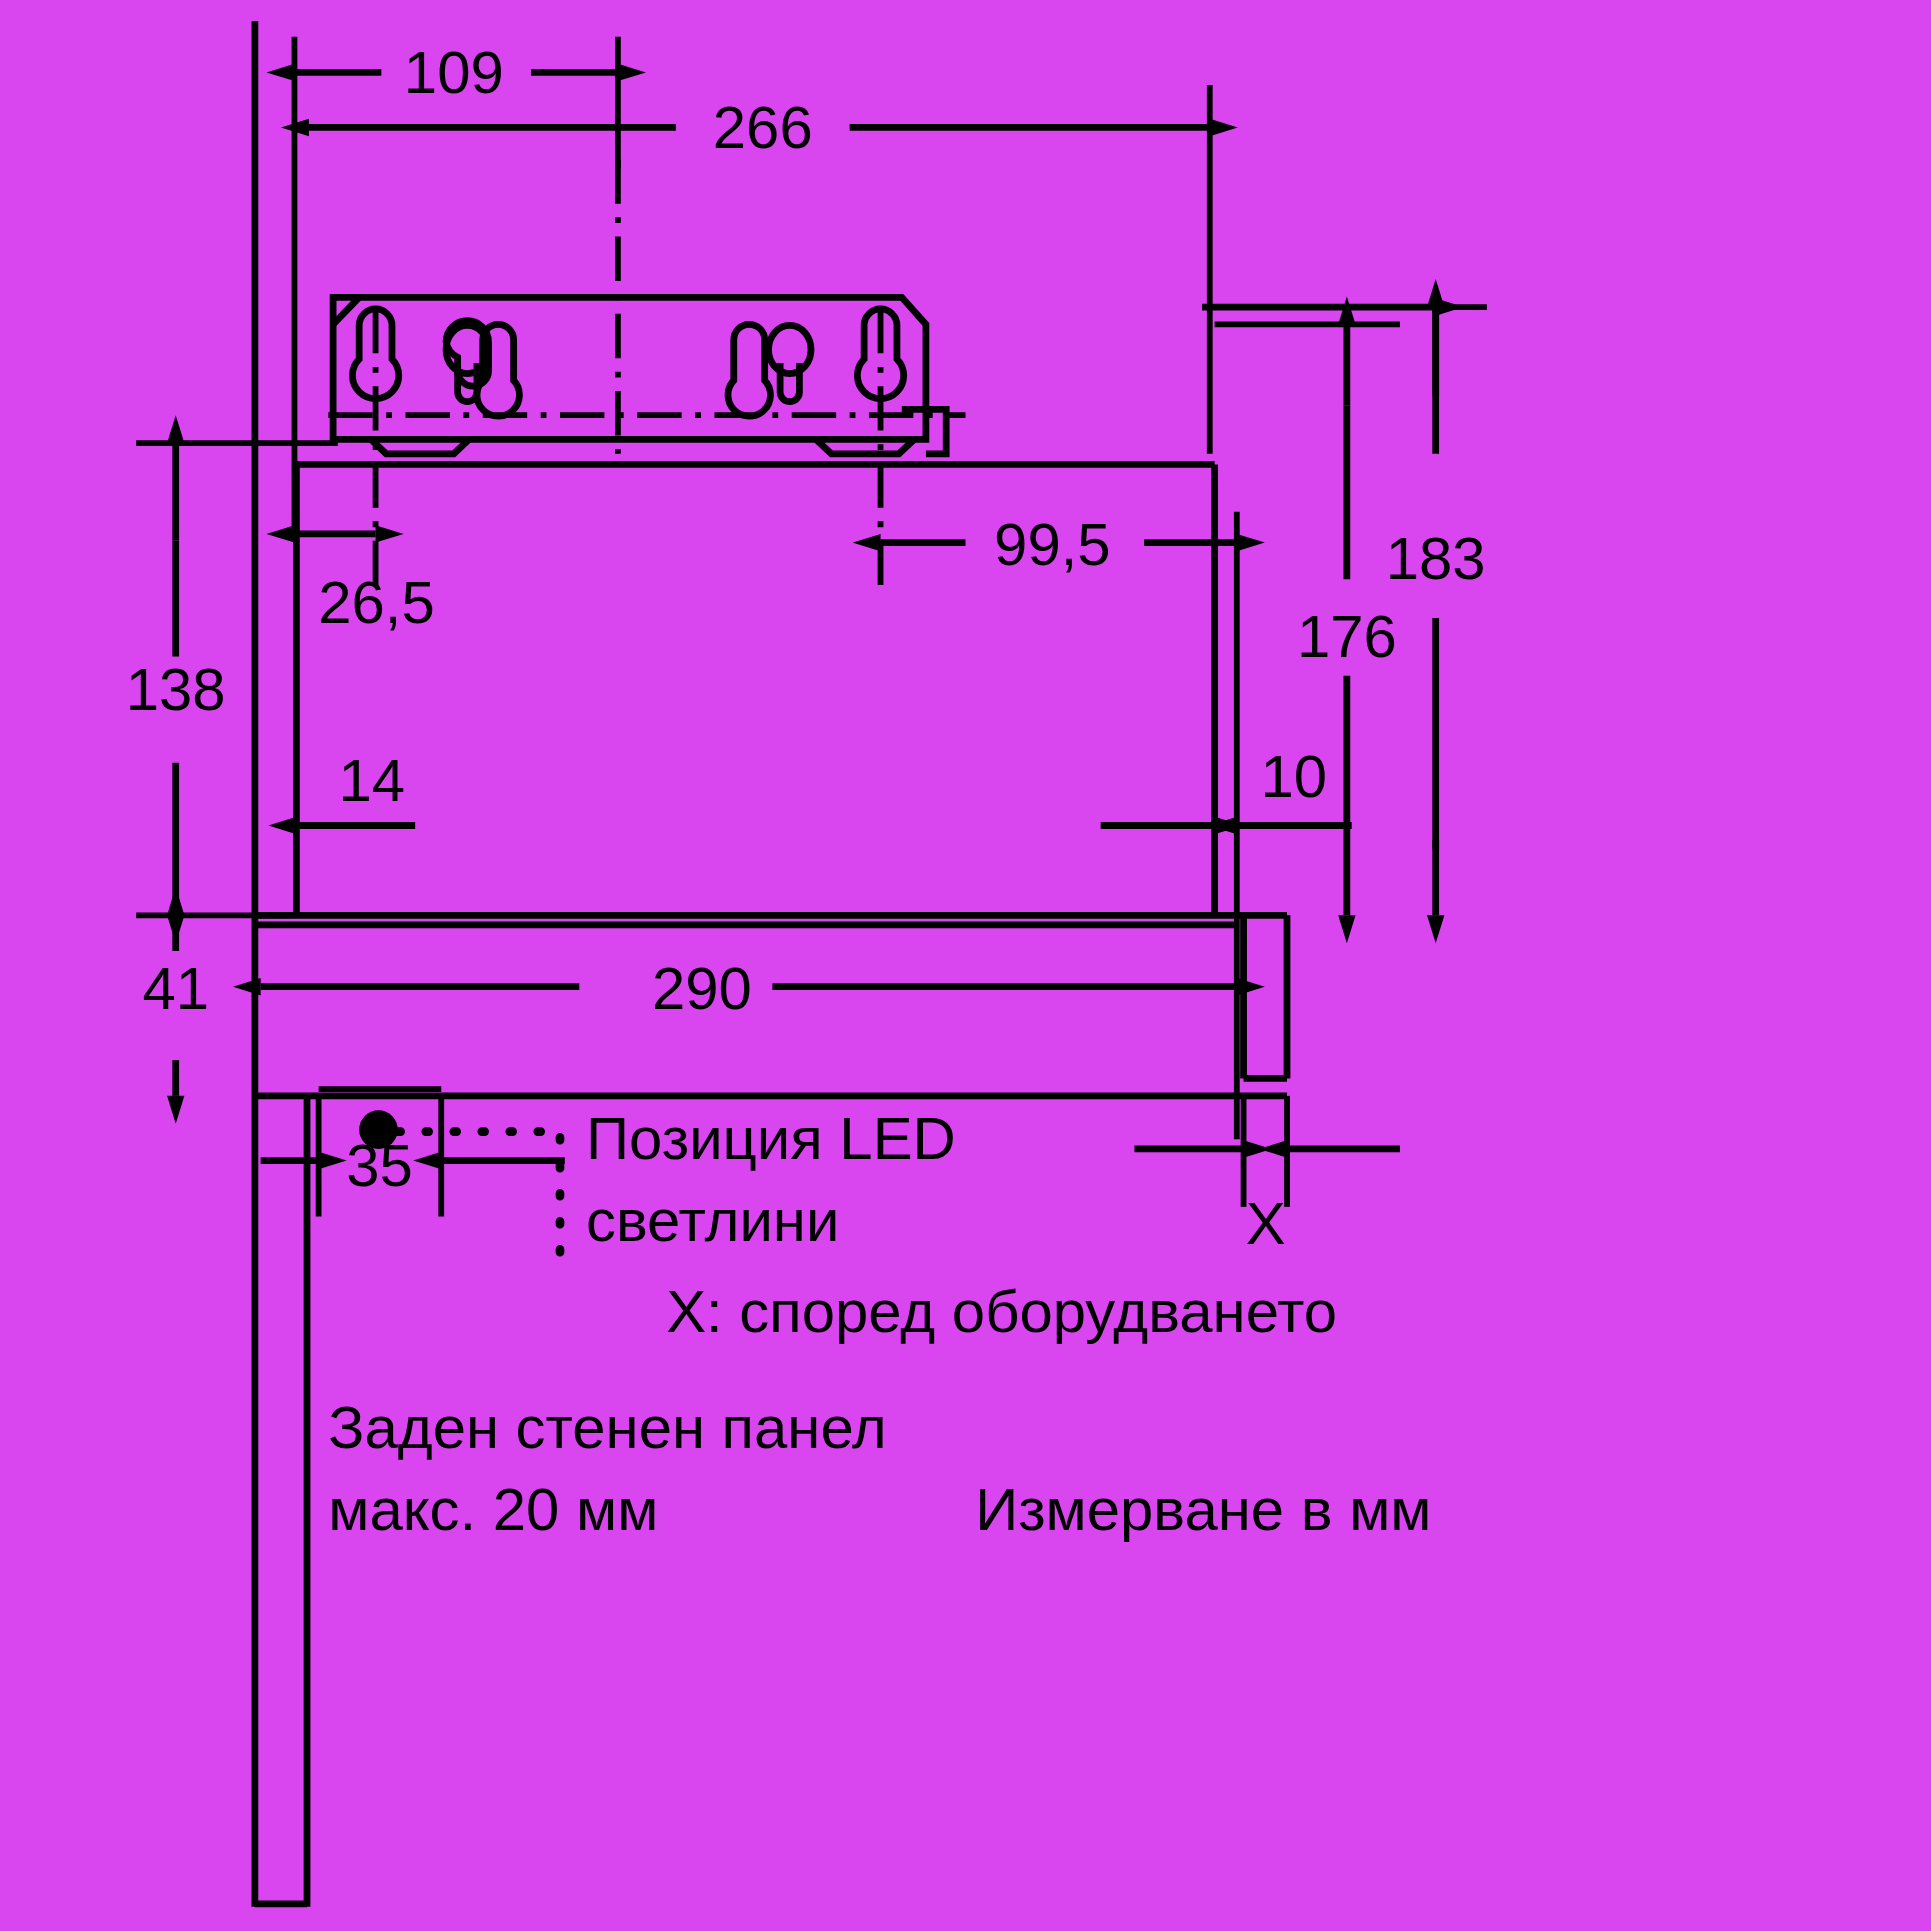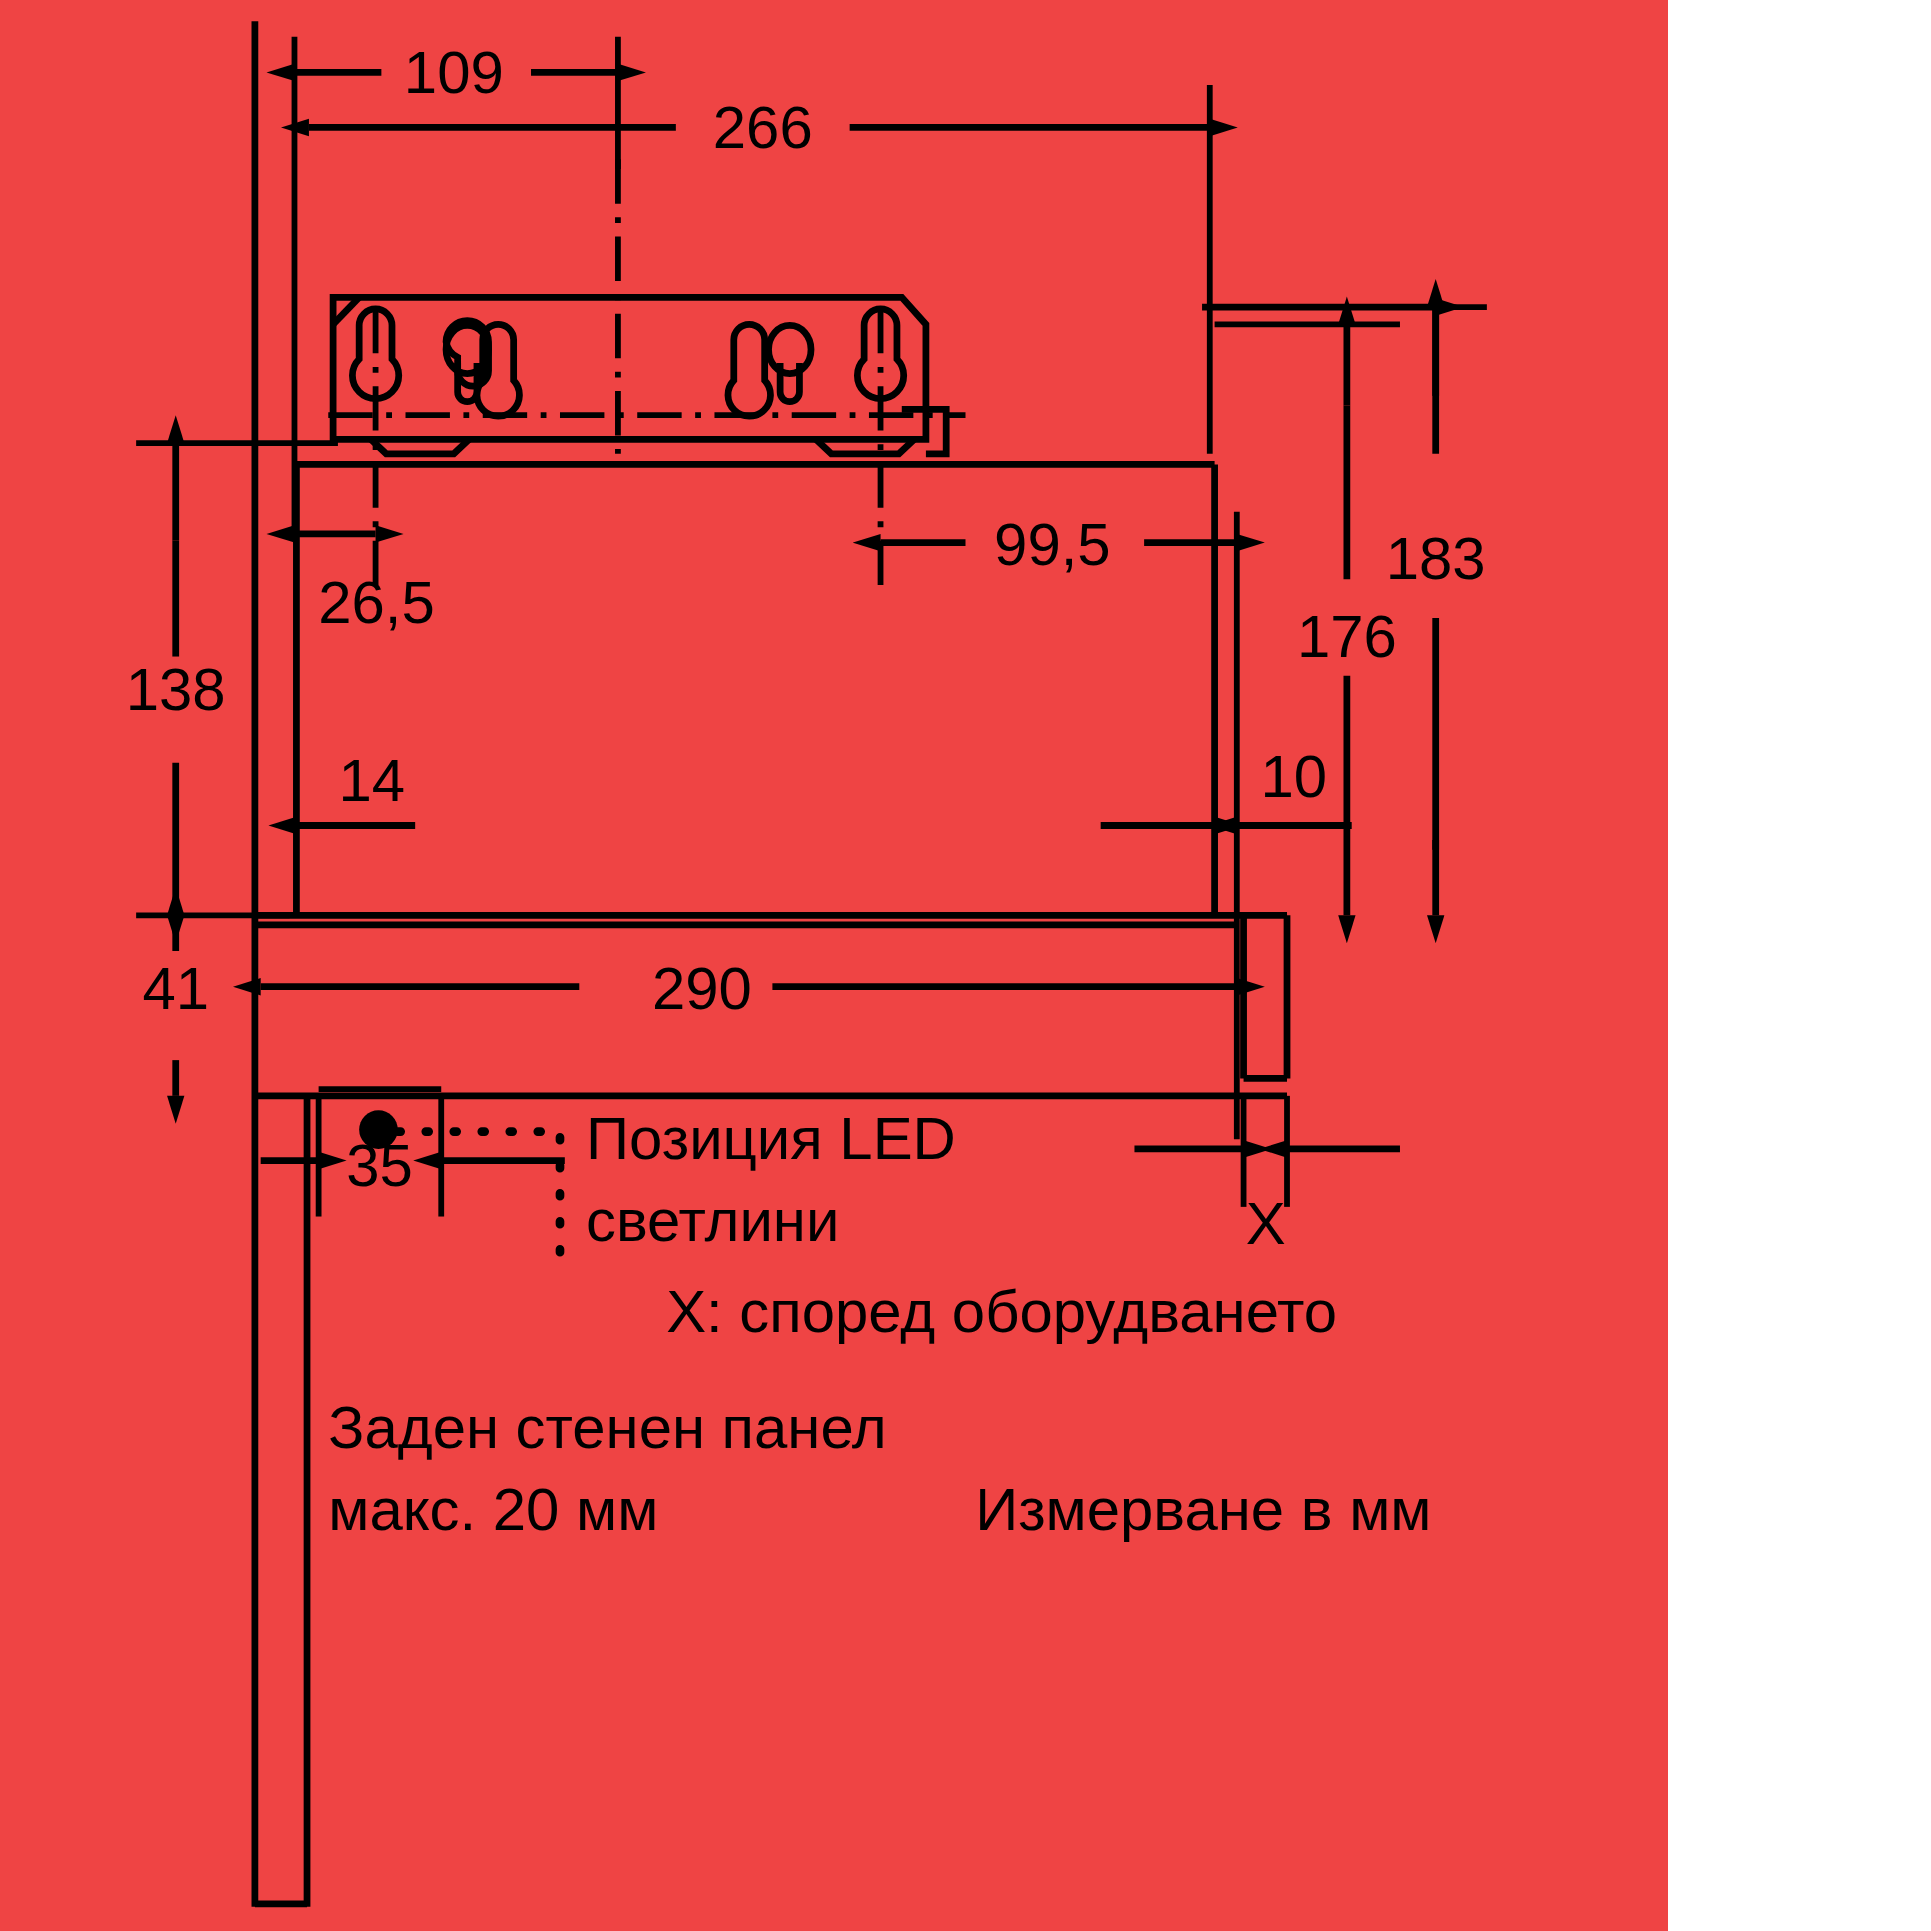--- a/index.html
+++ b/index.html
@@ -2,26 +2,25 @@
 <html><head>
 <meta charset="utf-8">
 <style>
   html, body {
     margin: 0;
     padding: 0;
     background: #ffffff;
   }
   #stage {
     position: relative;
-    width: 1661px;
+    width: 1931px;
     height: 1931px;
-    background: #ef4444;
+    background: #d946ef;
     overflow: hidden;
     font-family: "Liberation Sans", sans-serif;
-    padding-left: 7px;
   }
   #stage svg {
     position: absolute;
     left: 0;
     top: 0;
     width: 1931px;
     height: 1931px;
   }
   text {
     font-family: "Liberation Sans", sans-serif;

